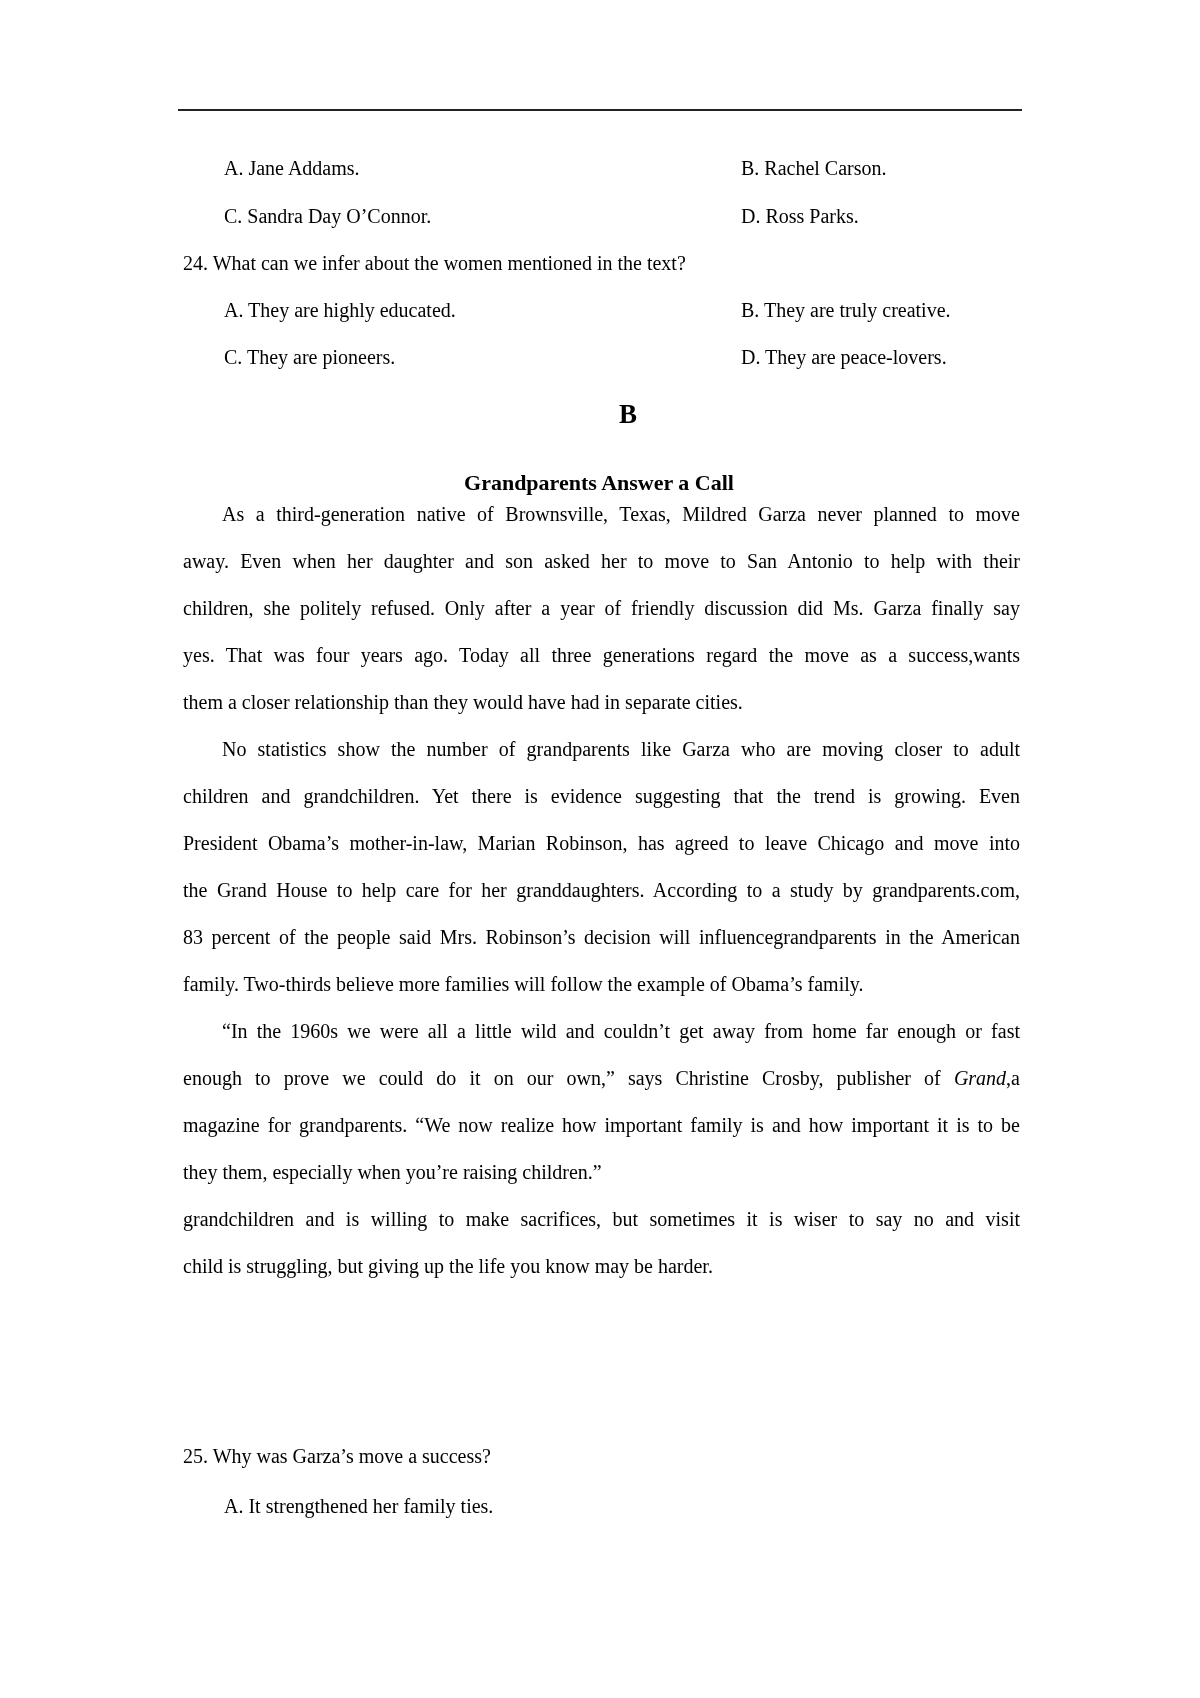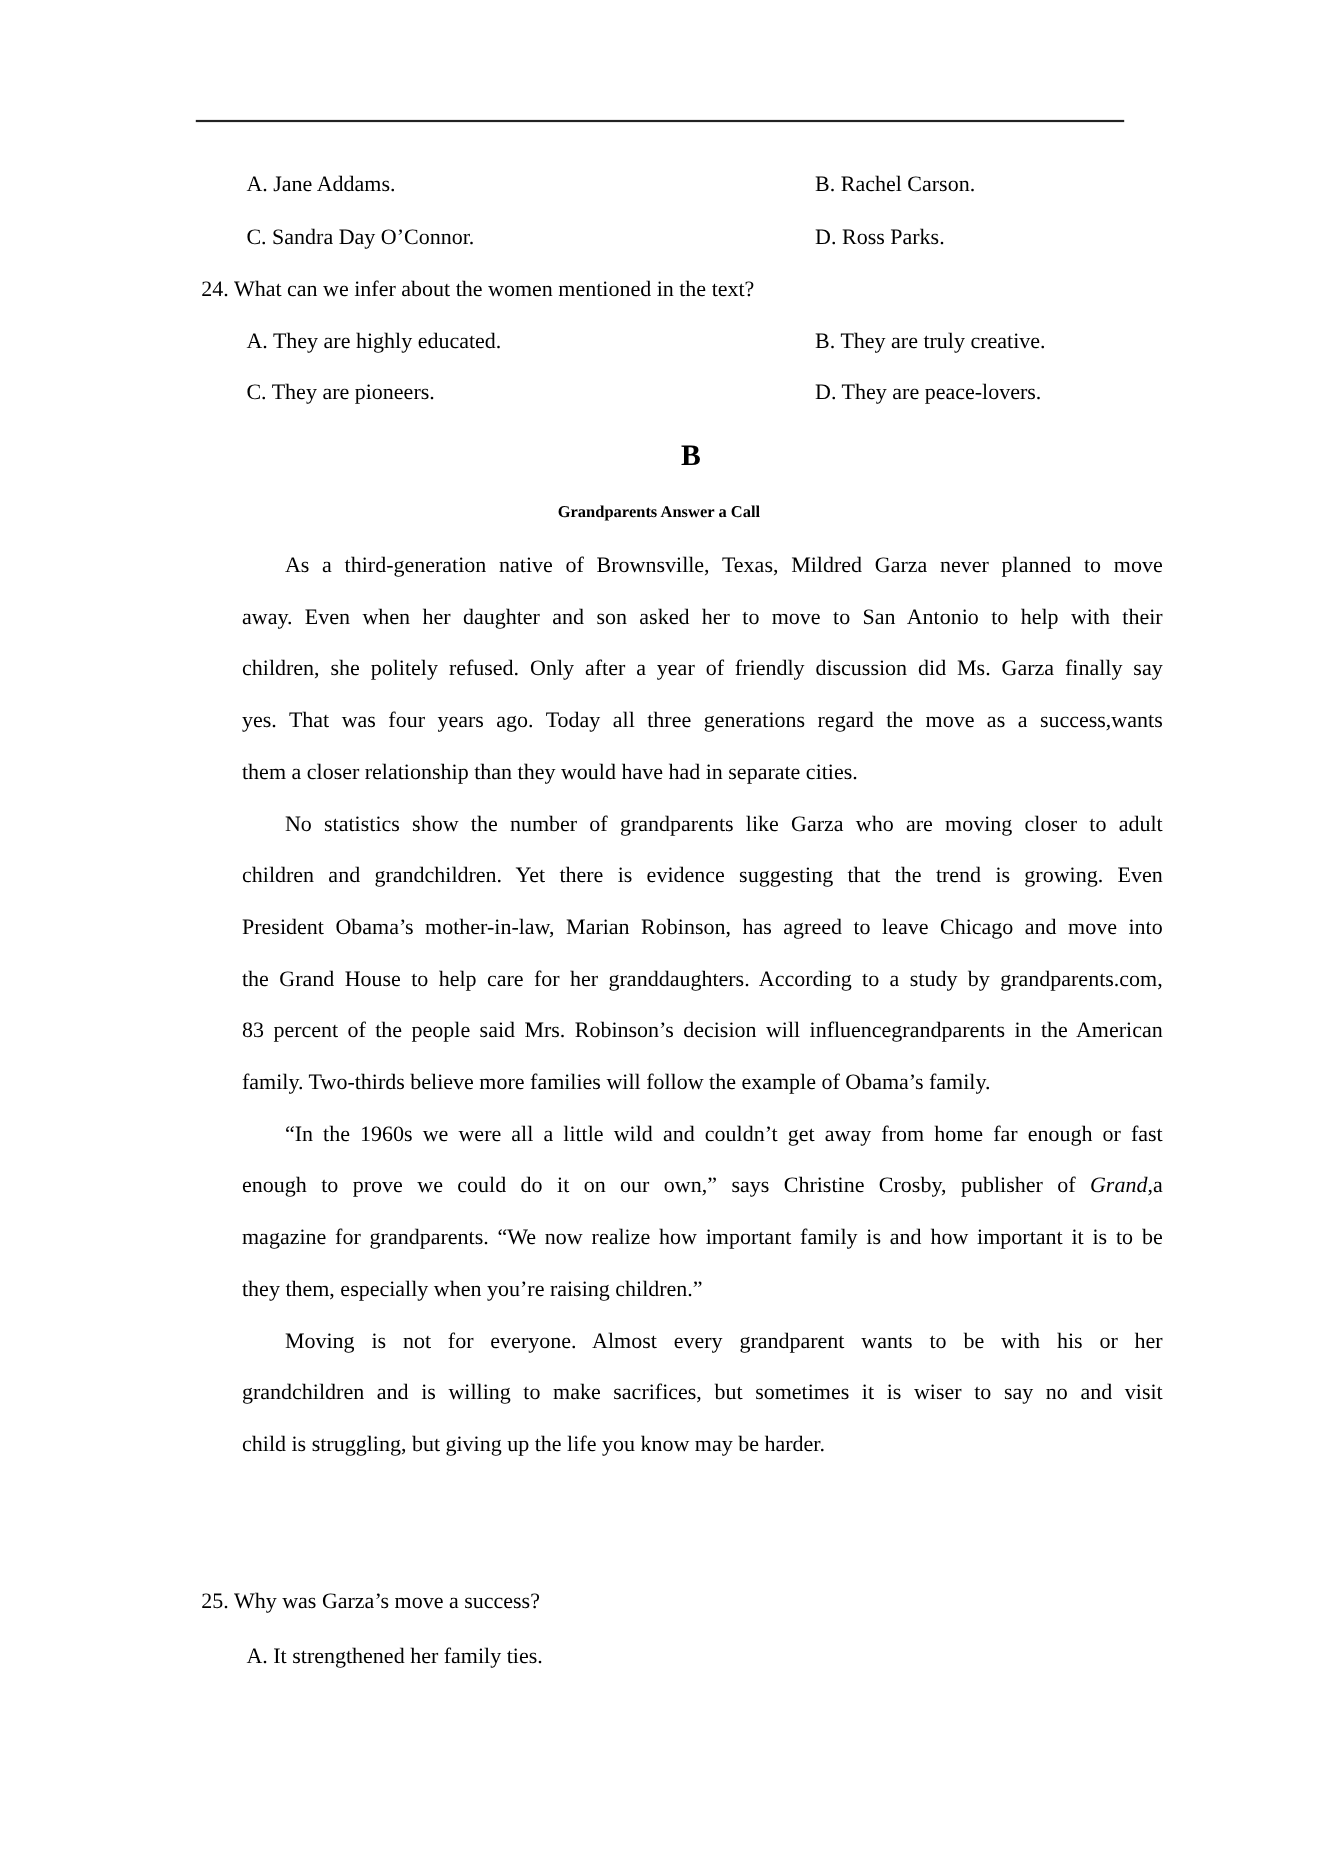--- a/index.html
+++ b/index.html
@@ -51,38 +51,37 @@
     left: 628px;
     transform: translateX(-50%);
     height: 47px;
     line-height: 47px;
     font-size: 27px;
     font-weight: bold;
     white-space: nowrap;
   }
   .passage-title {
     position: absolute;
-    top: 443px;
+    top: 459px;
     left: 599px;
     transform: translateX(-50%);
     height: 47px;
     line-height: 47px;
-    font-size: 15px;
+    font-size: 22px;
     font-weight: bold;
     white-space: nowrap;
   }
   .passage {
     position: absolute;
     left: 183px;
     top: 491px;
     width: 837px;
     font-size: 20px;
     line-height: 47px;
     text-align: justify;
-    margin-left: 37px;
   }
   .pline {
     text-align-last: justify;
   }
   .pline.first {
     text-indent: 39px;
   }
   .pline.last {
     text-align-last: auto;
   }
@@ -136,21 +135,20 @@
         <div class="pline">83 percent of the people said Mrs. Robinson’s decision will influencegrandparents in the American</div>
         <div class="pline last">family. Two-thirds believe more families will follow the example of Obama’s family.</div>
       </div>
       <div>
         <div class="pline first">“In the 1960s we were all a little wild and couldn’t get away from home far enough or fast</div>
         <div class="pline">enough to prove we could do it on our own,” says Christine Crosby, publisher of <i>Grand</i>,a</div>
         <div class="pline">magazine for grandparents. “We now realize how important family is and how important it is to be</div>
         <div class="pline last">they them, especially when you’re raising children.”</div>
       </div>
       <div>
-        <div class="pline first">Moving is not for everyone. Almost every grandparent wants to be with his or her</div>
         <div class="pline">grandchildren and is willing to make sacrifices, but sometimes it is wiser to say no and visit</div>
         <div class="pline last">child is struggling, but giving up the life you know may be harder.</div>
       </div>
     </div>
 
   <div class="textline" style="top:1433px">25. Why was Garza’s move a success?</div>
 
   <div class="textline" style="top:1483px">
     <span class="opt-a">A. It strengthened her family ties.</span>
   </div>

